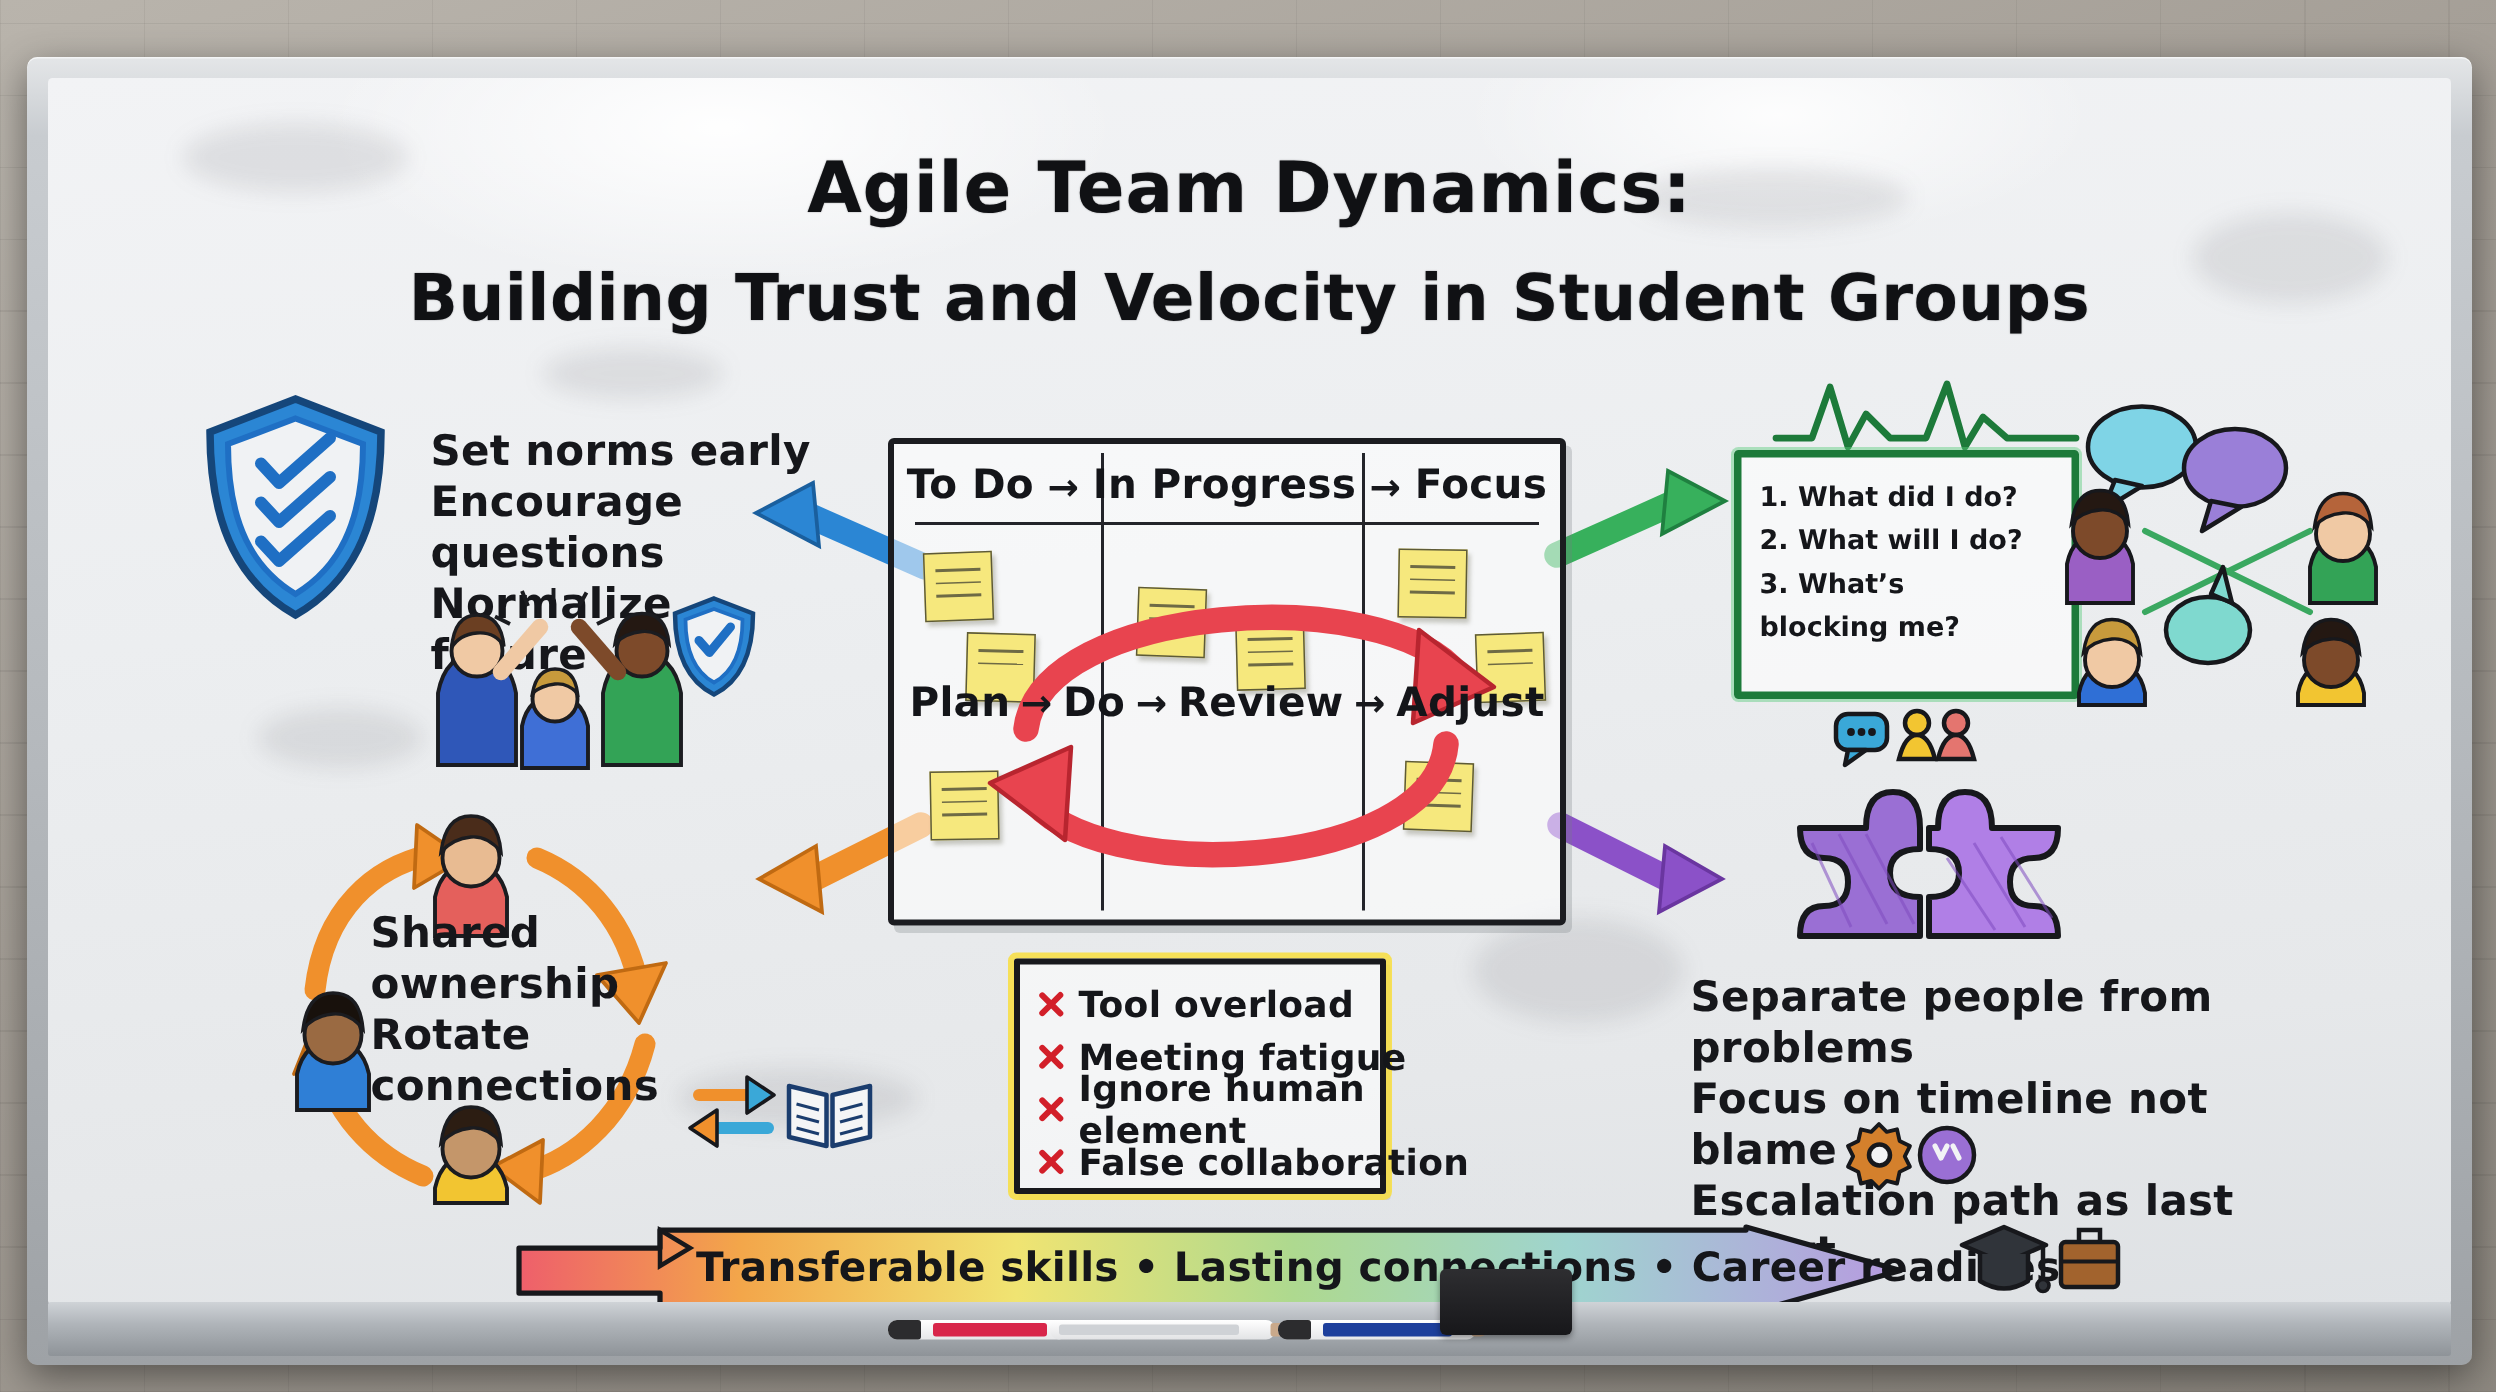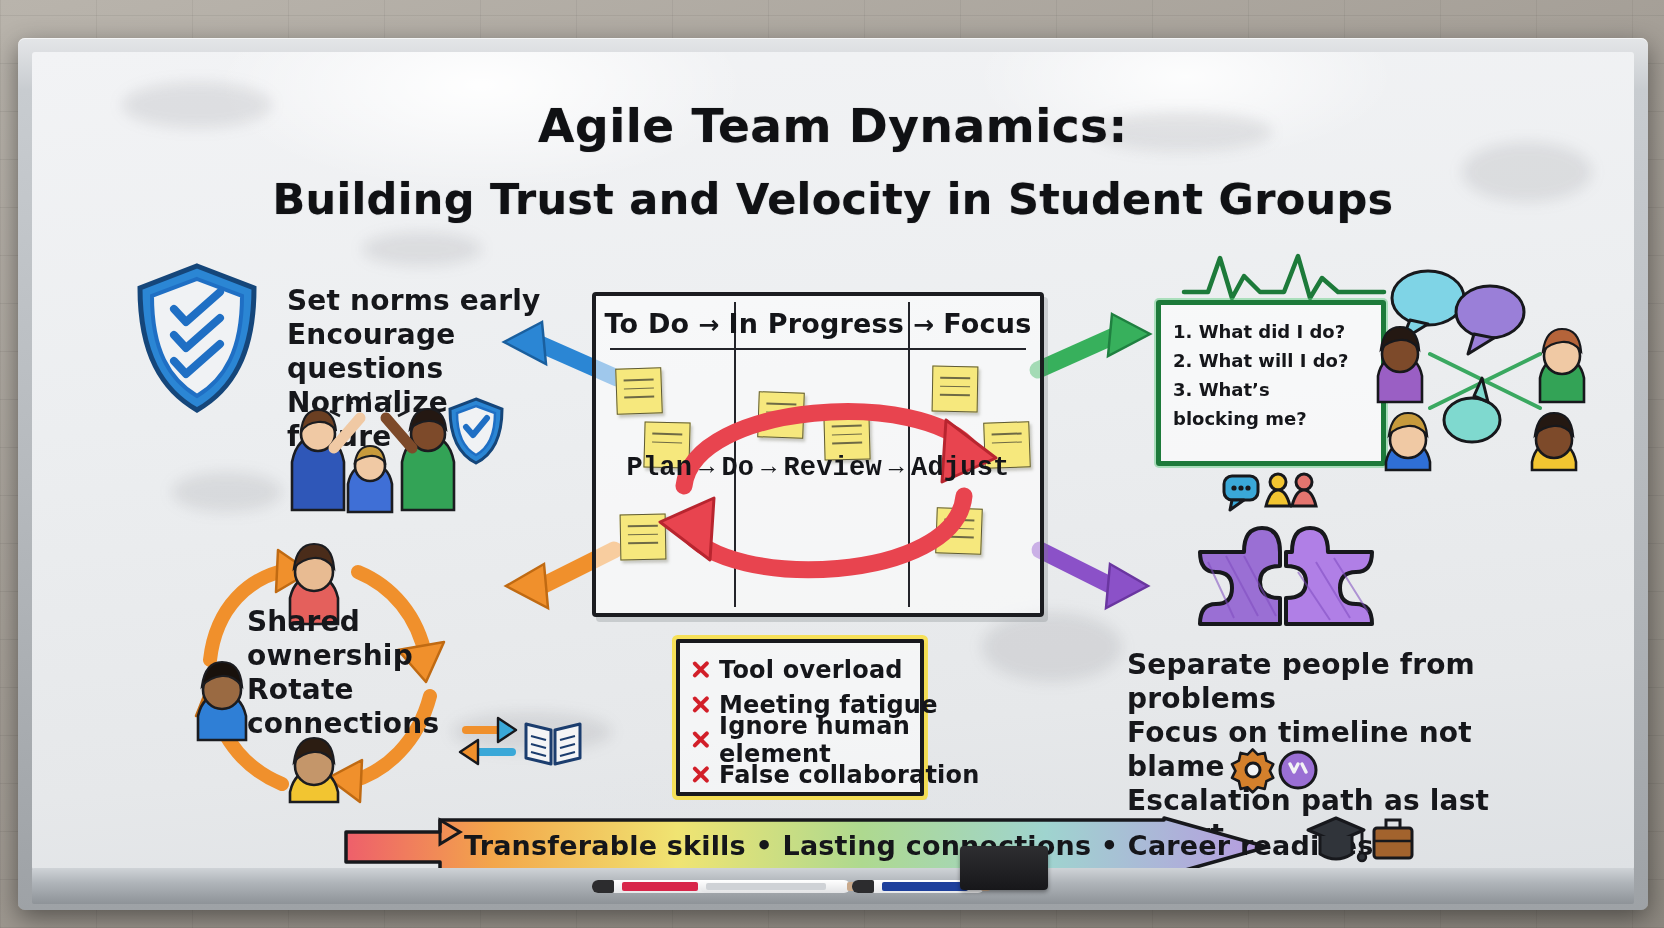--- a/index.html
+++ b/index.html
@@ -90,22 +90,22 @@
   }
   #kanban .colsep { position: absolute; top: 6px; bottom: 6px; width: 2px; background: #23242a; }
   #kanban .hdr-rule { position: absolute; left: 14px; right: 14px; top: 52px; height: 2px; background: #23242a; }
   #kanban-header {
     position: absolute; top: 12px; left: 0; width: 100%;
     display: flex; justify-content: center; align-items: flex-end; gap: 9px;
     font-size: 27px; font-weight: 700; color: #141519;
   }
   #kanban-cycle {
     position: absolute; top: 157px; left: 0; width: 100%;
-    display: flex; justify-content: center; align-items: flex-start; gap: 7px;
-    font-size: 27px; font-weight: 700; color: #141519; font-family: Liberation Mono, monospace;
+    display: flex; justify-content: center; align-items: center; gap: 7px;
+    font-size: 27px; font-weight: 700; color: #141519;
   }
   .arw { font-size: 25px; font-weight: 700; color: #17181c; }
 
   .sticky {
     position: absolute; width: 46px; height: 46px;
     background: #f6e87d; border: 1.6px solid #5d5a38;
     box-shadow: 2px 3px 3px rgba(110,110,90,.35);
   }
   .sticky i { display: block; height: 1.6px; background: #6e6a45; margin: 7px 7px 0 7px; }
   .sticky i:first-child { margin-top: 10px; }

